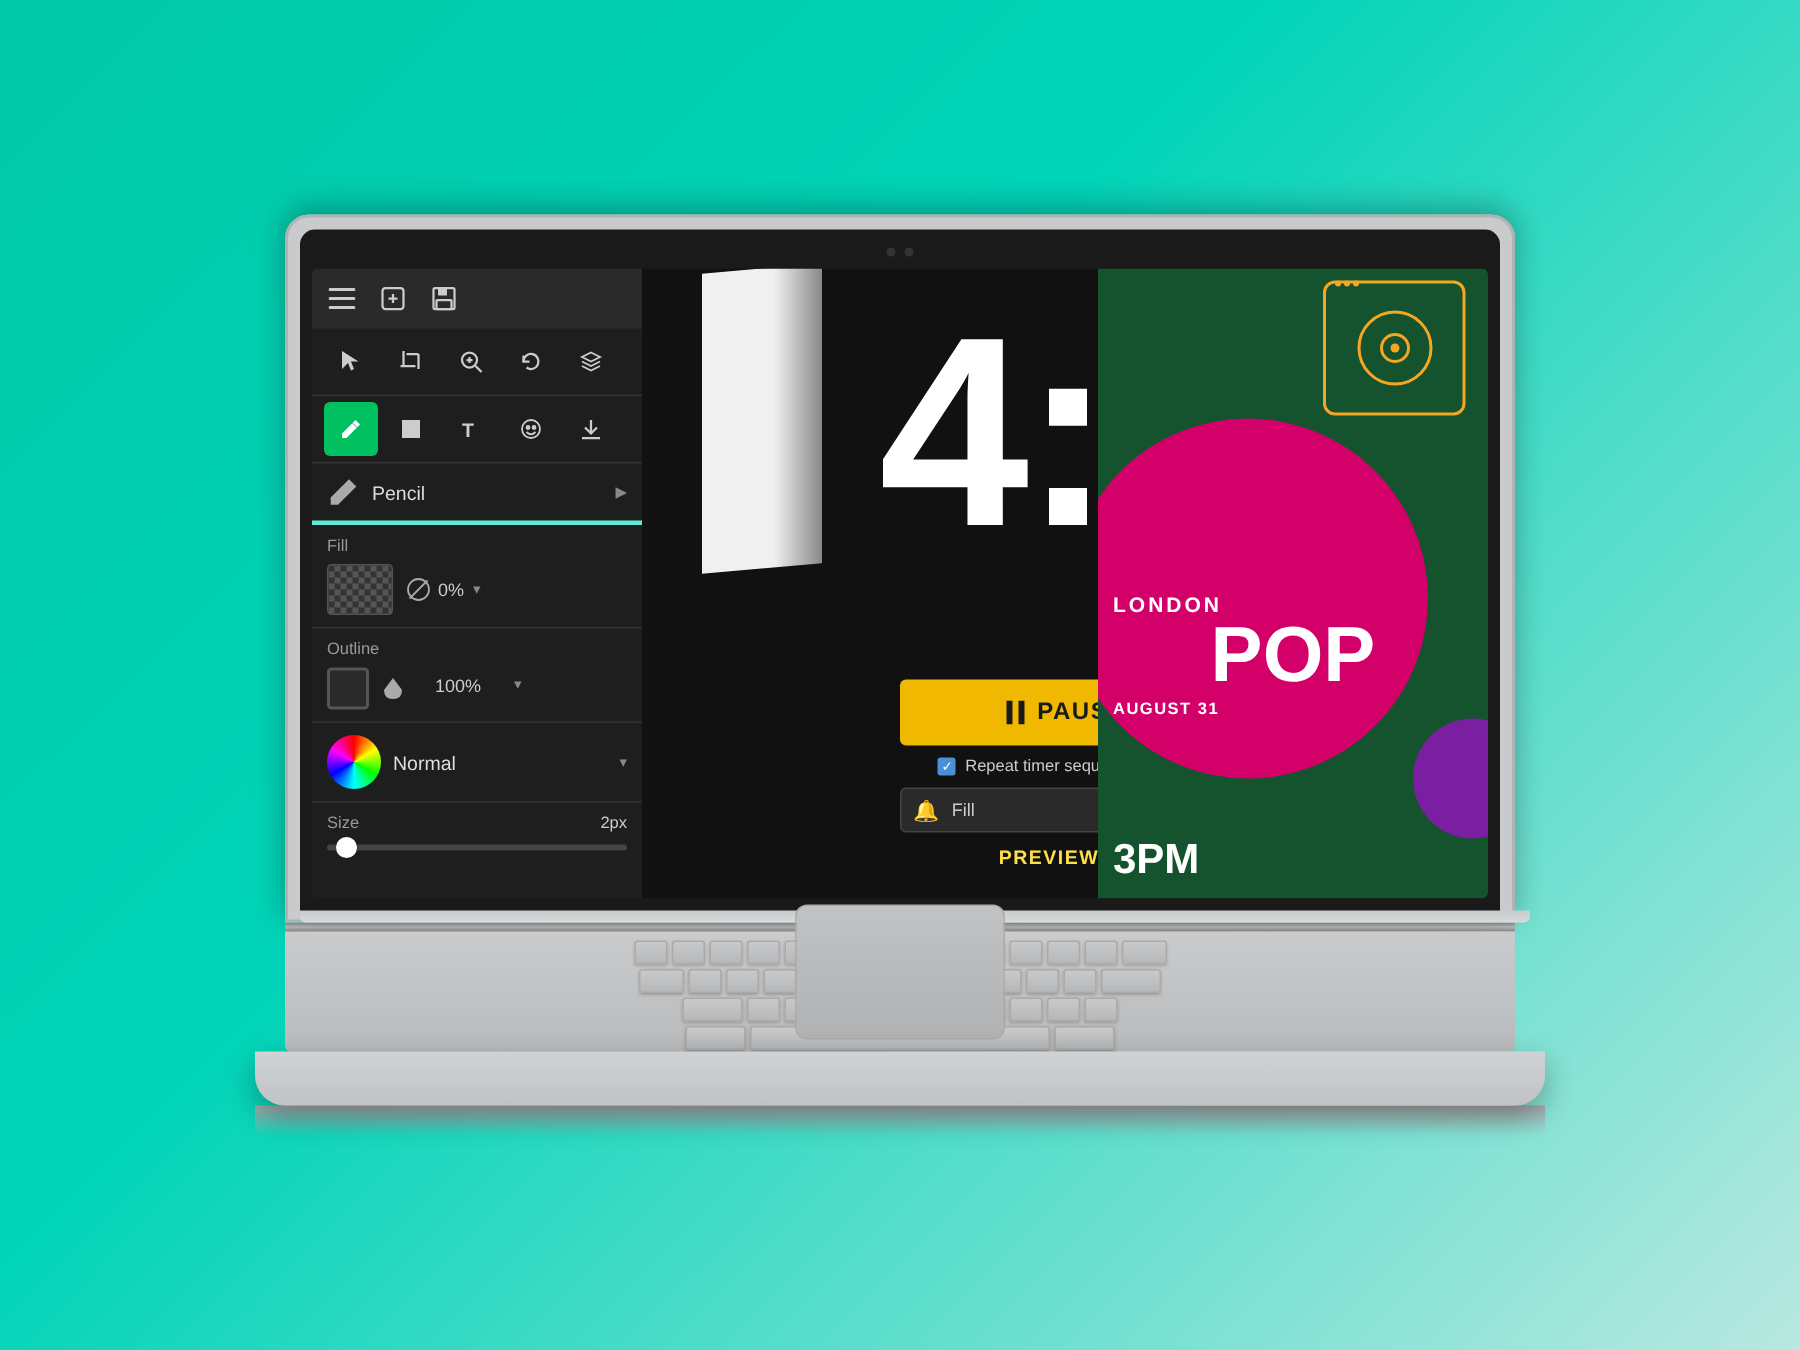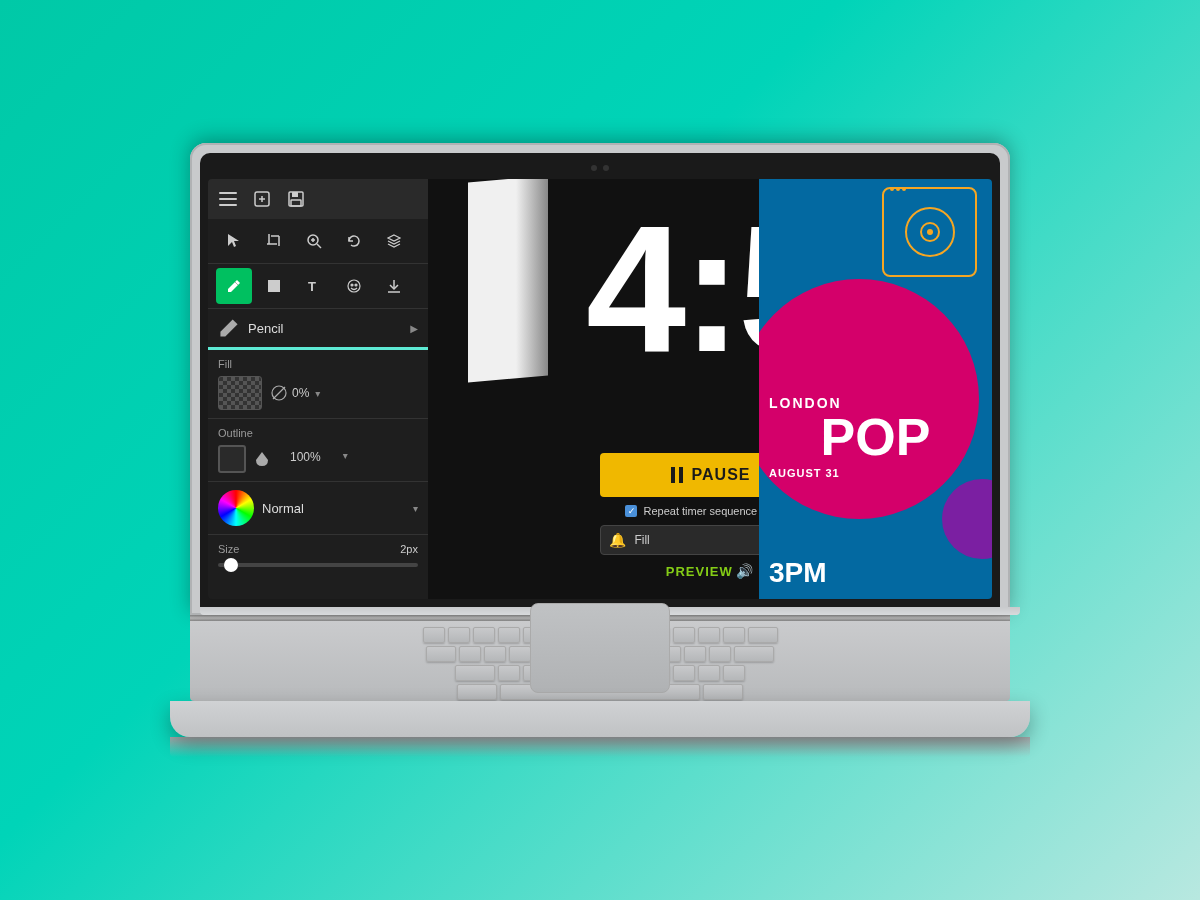--- a/index.html
+++ b/index.html
@@ -374,35 +374,35 @@
     .sound-icon { font-size: 14px; color: #aaa; }
     .sound-text { flex: 1; }
     .sound-arrow { color: #888; font-size: 10px; }
 
     .preview-row {
       display: flex;
       align-items: center;
       gap: 4px;
     }
     .preview-label {
-      color: #84cc16;
+      color: #fde047;
       font-size: 13px;
       font-weight: bold;
       letter-spacing: 1px;
     }
     .preview-sound-icon { color: #ff6600; font-size: 14px; }
 
     
     .event-panel {
-      width: 233px;
+      width: 260px;
       position: absolute;
       right: 0;
       top: 0;
       bottom: 0;
-      background: #0369a1;
+      background: #14532d;
       overflow: hidden;
       flex-shrink: 0;
     }
 
     .event-content {
       position: relative;
       height: 100%;
     }
 
     

